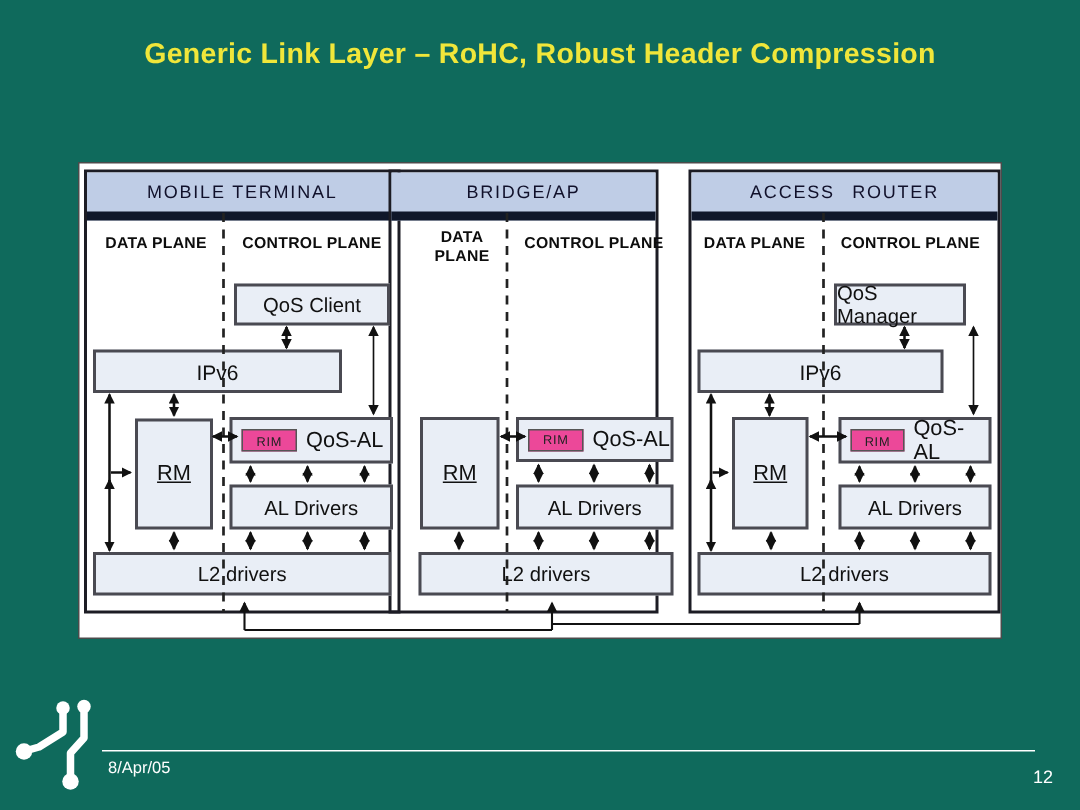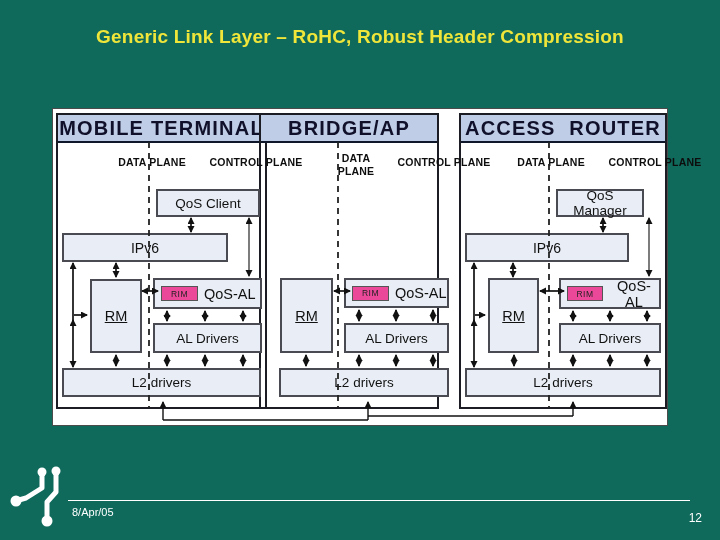--- a/index.html
+++ b/index.html
@@ -8,29 +8,29 @@
   }
   html,body{margin:0;padding:0;}
   body{width:720px;height:540px;overflow:hidden;background:var(--background);
        font-family:"Liberation Sans",sans-serif;position:relative;}
   .slide{position:absolute;inset:0;border-radius:28px;}
   .slide-title{position:absolute;left:0;top:26px;width:720px;text-align:center;
        color:var(--title);font-size:19px;font-weight:bold;letter-spacing:0.2px;}
   .panel{position:absolute;left:52px;top:108px;width:616px;height:318px;background:#fff;
        border:1px solid #4b4b4b;box-sizing:border-box;}
   .col{position:absolute;border:2px solid #1C1C24;box-sizing:border-box;background:transparent;}
-  .col-header{height:26px;background:var(--header-fill);border-bottom:2px solid #0f172a;
+  .col-header{height:26px;background:var(--header-fill);border-bottom:6px solid #0f172a;
        display:flex;align-items:center;justify-content:center;color:var(--text-dark);
-       font-size:20px;letter-spacing:1.2px;font-weight:bold;}
+       font-size:12px;letter-spacing:1.2px;}
   .col-header.ws{word-spacing:7px;}
   .plane-label{position:absolute;font-size:10.5px;font-weight:bold;color:#0d0d0d;
-       text-align:center;line-height:1.25;letter-spacing:0.2px;padding-left:48px;}
+       text-align:center;line-height:1.25;letter-spacing:0.2px;}
   .box{position:absolute;background:var(--box-fill);border:2px solid var(--box-border);
        box-sizing:border-box;display:flex;align-items:center;justify-content:center;
-       color:#111;font-size:13.5px;text-align:center;}
+       color:#111;font-size:13.5px;}
   .box.rmbox{font-size:14.5px;text-decoration:underline;}
   .box.qosal{justify-content:flex-start;padding-left:6px;font-size:14.5px;}
   .rim{display:inline-flex;align-items:center;justify-content:center;
        border:1px solid #555;background:#ec4899;font-size:8.5px;letter-spacing:0.5px;
        color:#222;width:37px;height:15px;margin-right:6px;box-sizing:border-box;}
   .overlay{position:absolute;left:0;top:0;pointer-events:none;}
   .footer-org{position:absolute;left:68px;top:478px;color:var(--footer-text);
        font-size:14px;font-weight:bold;letter-spacing:3.5px;}
   .footer-line{position:absolute;left:68px;top:500px;width:622px;height:1px;
        background:var(--footer-text);}

